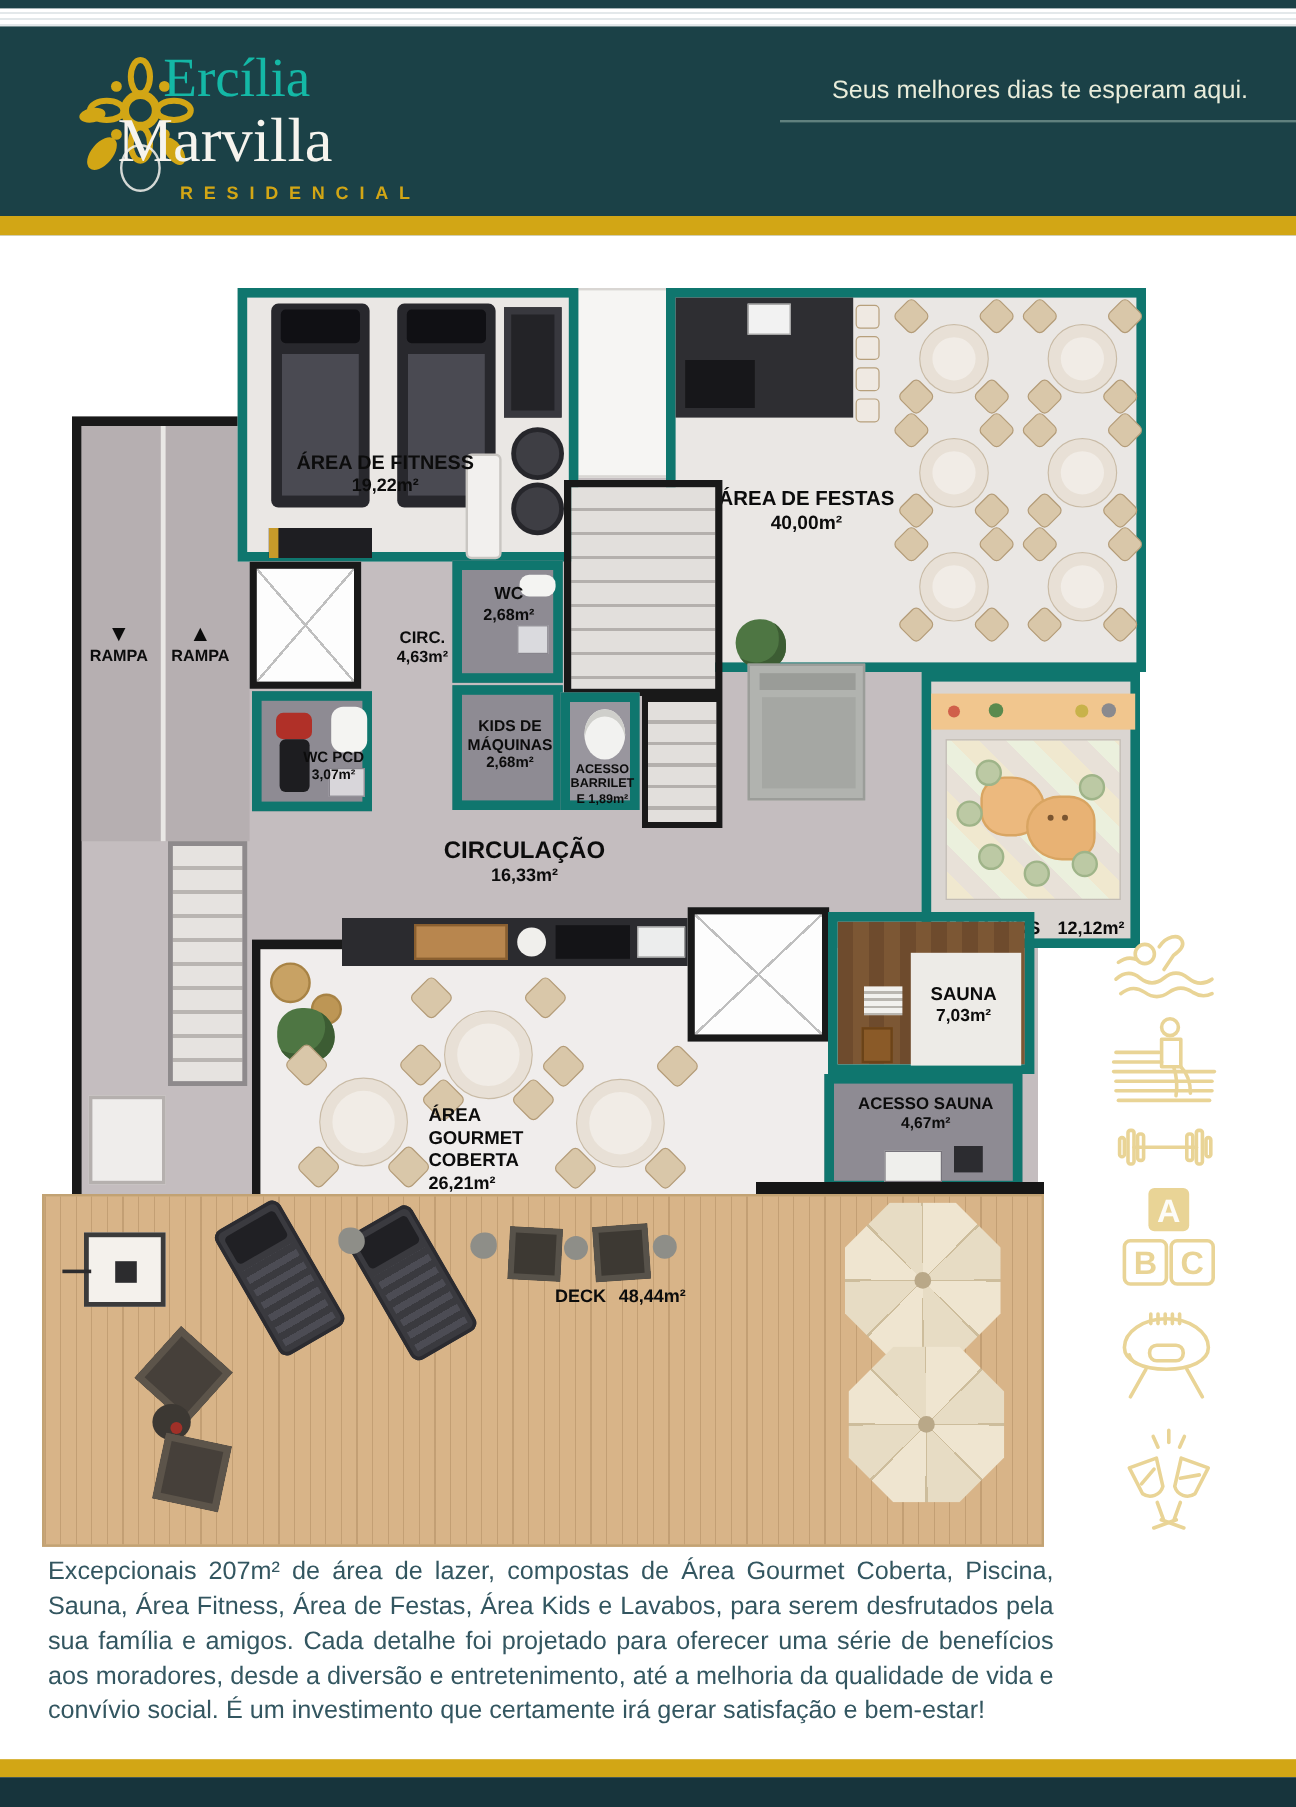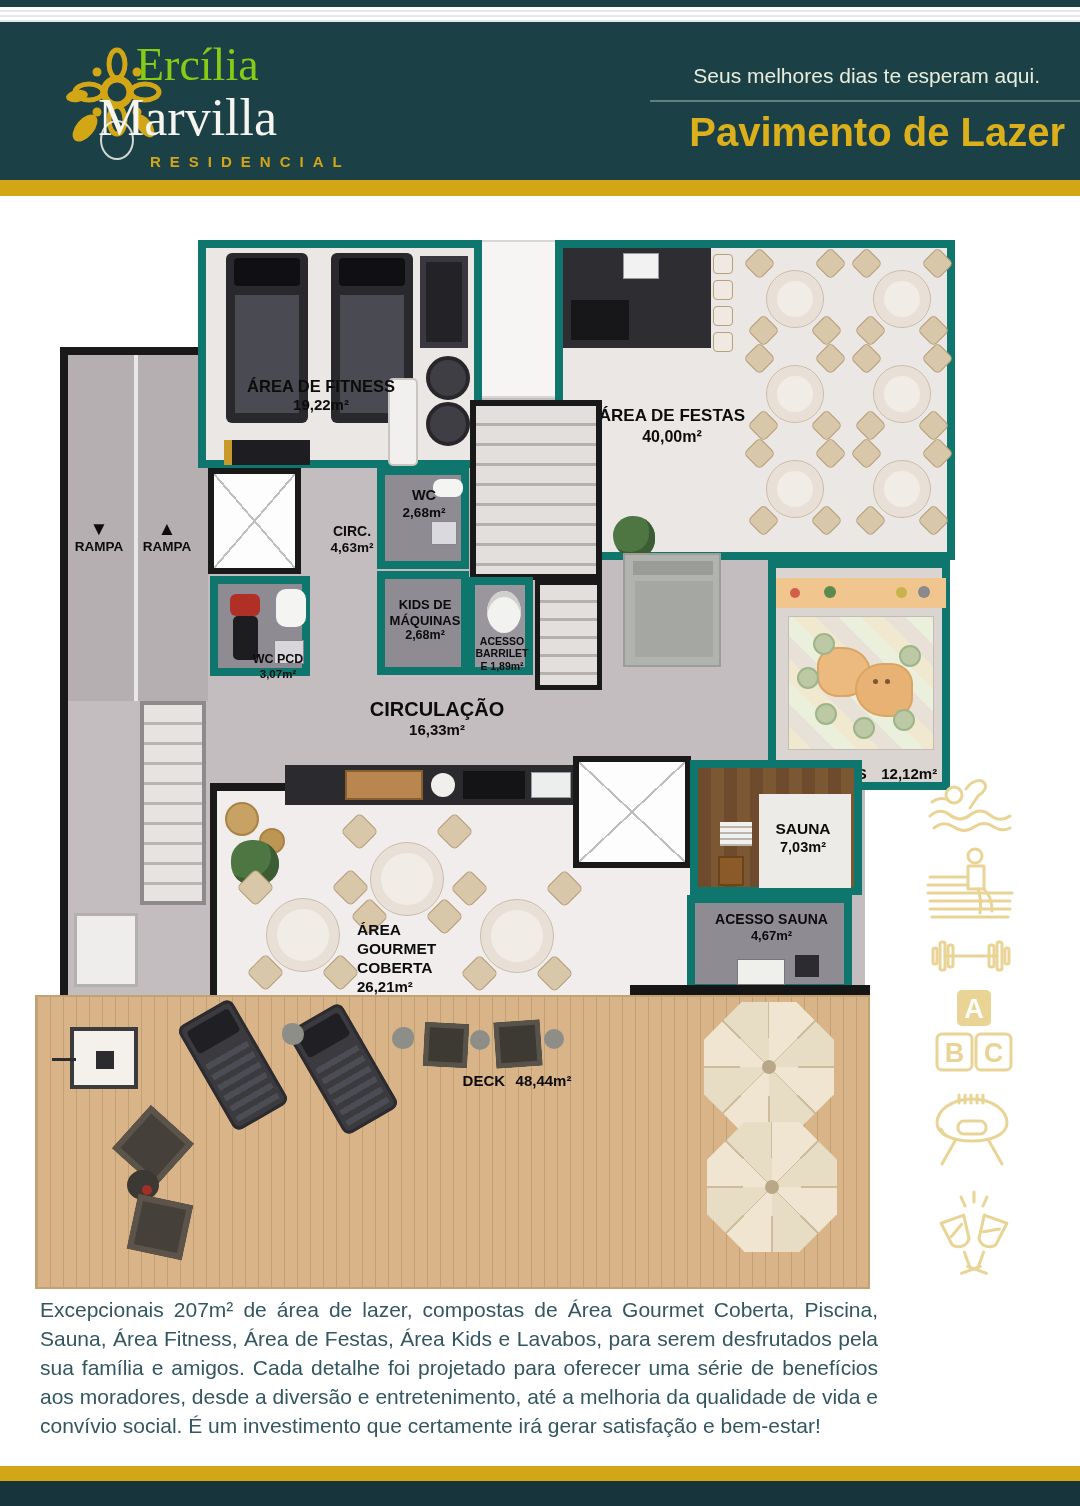--- a/index.html
+++ b/index.html
@@ -6,21 +6,21 @@
   *{box-sizing:border-box;}
   .page{position:relative;width:1080px;height:1506px;background:#fff;overflow:hidden;
         font-family:"Liberation Sans",sans-serif;}
   .a{position:absolute;}
   
   .hdr{position:absolute;left:0;top:0;width:1080px;height:196px;background:#1b4147;}
   .hdr-white{position:absolute;left:0;top:7px;width:1080px;height:15px;
       background:repeating-linear-gradient(180deg,#ffffff 0 3px,#e3e8ea 3px 5px);}
   .hdr-gold{position:absolute;left:0;top:180px;width:1080px;height:16px;background:#d2a615;}
   .brand1{position:absolute;left:136px;top:38px;font-family:"Liberation Serif",serif;
-      font-size:46px;color:#84cc16;}
+      font-size:46px;color:#14b8a6;}
   .brand2{position:absolute;left:98px;top:76px;font-family:"Liberation Serif",serif;
       font-size:52px;color:#f6f4ee;margin-top:12px;}
   .m-ring{position:absolute;left:100px;top:120px;width:34px;height:40px;border:2px solid rgba(245,243,238,.85);
       border-radius:50%;}
   .brandsub{position:absolute;left:150px;top:153px;font-size:15px;letter-spacing:9px;color:#d2a615;font-weight:bold;}
   .tagline{position:absolute;left:540px;top:64px;width:500px;text-align:right;font-size:21px;color:#e9ecda;}
   .hdiv{position:absolute;left:650px;top:100px;width:430px;height:2px;background:#60807e;}
   .htitle{position:absolute;left:540px;top:110px;width:525px;text-align:right;
       font-size:40px;font-weight:bold;color:#dcb01b;}
   
@@ -97,21 +97,20 @@
           <ellipse cx="22" cy="62" rx="6" ry="11" fill="#d2a615" stroke="none" transform="rotate(80 22 62)"></ellipse>
         </g>
       </svg>
     </div>
     <div class="brand1">Ercília</div>
     <div class="brand2">Marvilla</div>
     <div class="m-ring"></div>
     <div class="brandsub">RESIDENCIAL</div>
     <div class="tagline">Seus melhores dias te esperam aqui.</div>
     <div class="hdiv"></div>
-    <div class="htitle">Pavimento de Lazer</div>
     <div class="hdr-gold"></div>
   </div>
 
   <div class="plan">
 
     <div class="a" style="left:30px;top:115px;width:805px;height:650px;background:#c4bdbf;"></div>
     <div class="a" style="left:30px;top:112px;width:150px;height:8px;background:#191919;"></div>
     <div class="a" style="left:30px;top:118px;width:8px;height:646px;background:#191919;"></div>
 
     <div class="a" style="left:38px;top:120px;width:140px;height:346px;background:#b6afb1;"></div>
@@ -199,21 +198,21 @@
     </div>
 
     <div class="xbox" style="left:178px;top:233px;width:93px;height:106px;"></div>
 
     <div class="room" style="left:180px;top:341px;width:100px;height:100px;background:#8e8b93;">
       <div class="a" style="left:12px;top:10px;width:30px;height:22px;background:#b03028;border-radius:6px;"></div>
       <div class="a" style="left:15px;top:32px;width:25px;height:44px;background:#1d1d20;border-radius:5px;"></div>
       <div class="a" style="left:58px;top:5px;width:30px;height:38px;background:#f4f4f2;border-radius:10px;"></div>
       <div class="a" style="left:56px;top:56px;width:30px;height:24px;background:#d8d6da;border:1px solid #88858d;"></div>
       <div class="lbl" style="left:28px;top:40px;width:64px;">
-        <span class="n" style="font-size:12.5px;margin-top:28px;">WC PCD</span>
+        <span class="n" style="font-size:12.5px;">WC PCD</span>
         <span class="ar" style="font-size:11.5px;">3,07m²</span>
       </div>
     </div>
 
     <div class="room" style="left:347px;top:336px;width:92px;height:104px;background:#8e8b93;">
       <div class="lbl" style="left:0px;top:18px;width:80px;line-height:1.2;">
         <span style="display:block;font-size:13px;">KIDS DE</span>
         <span style="display:block;font-size:13px;">MÁQUINAS</span>
         <span style="display:block;font-size:12.5px;">2,68m²</span>
       </div>

